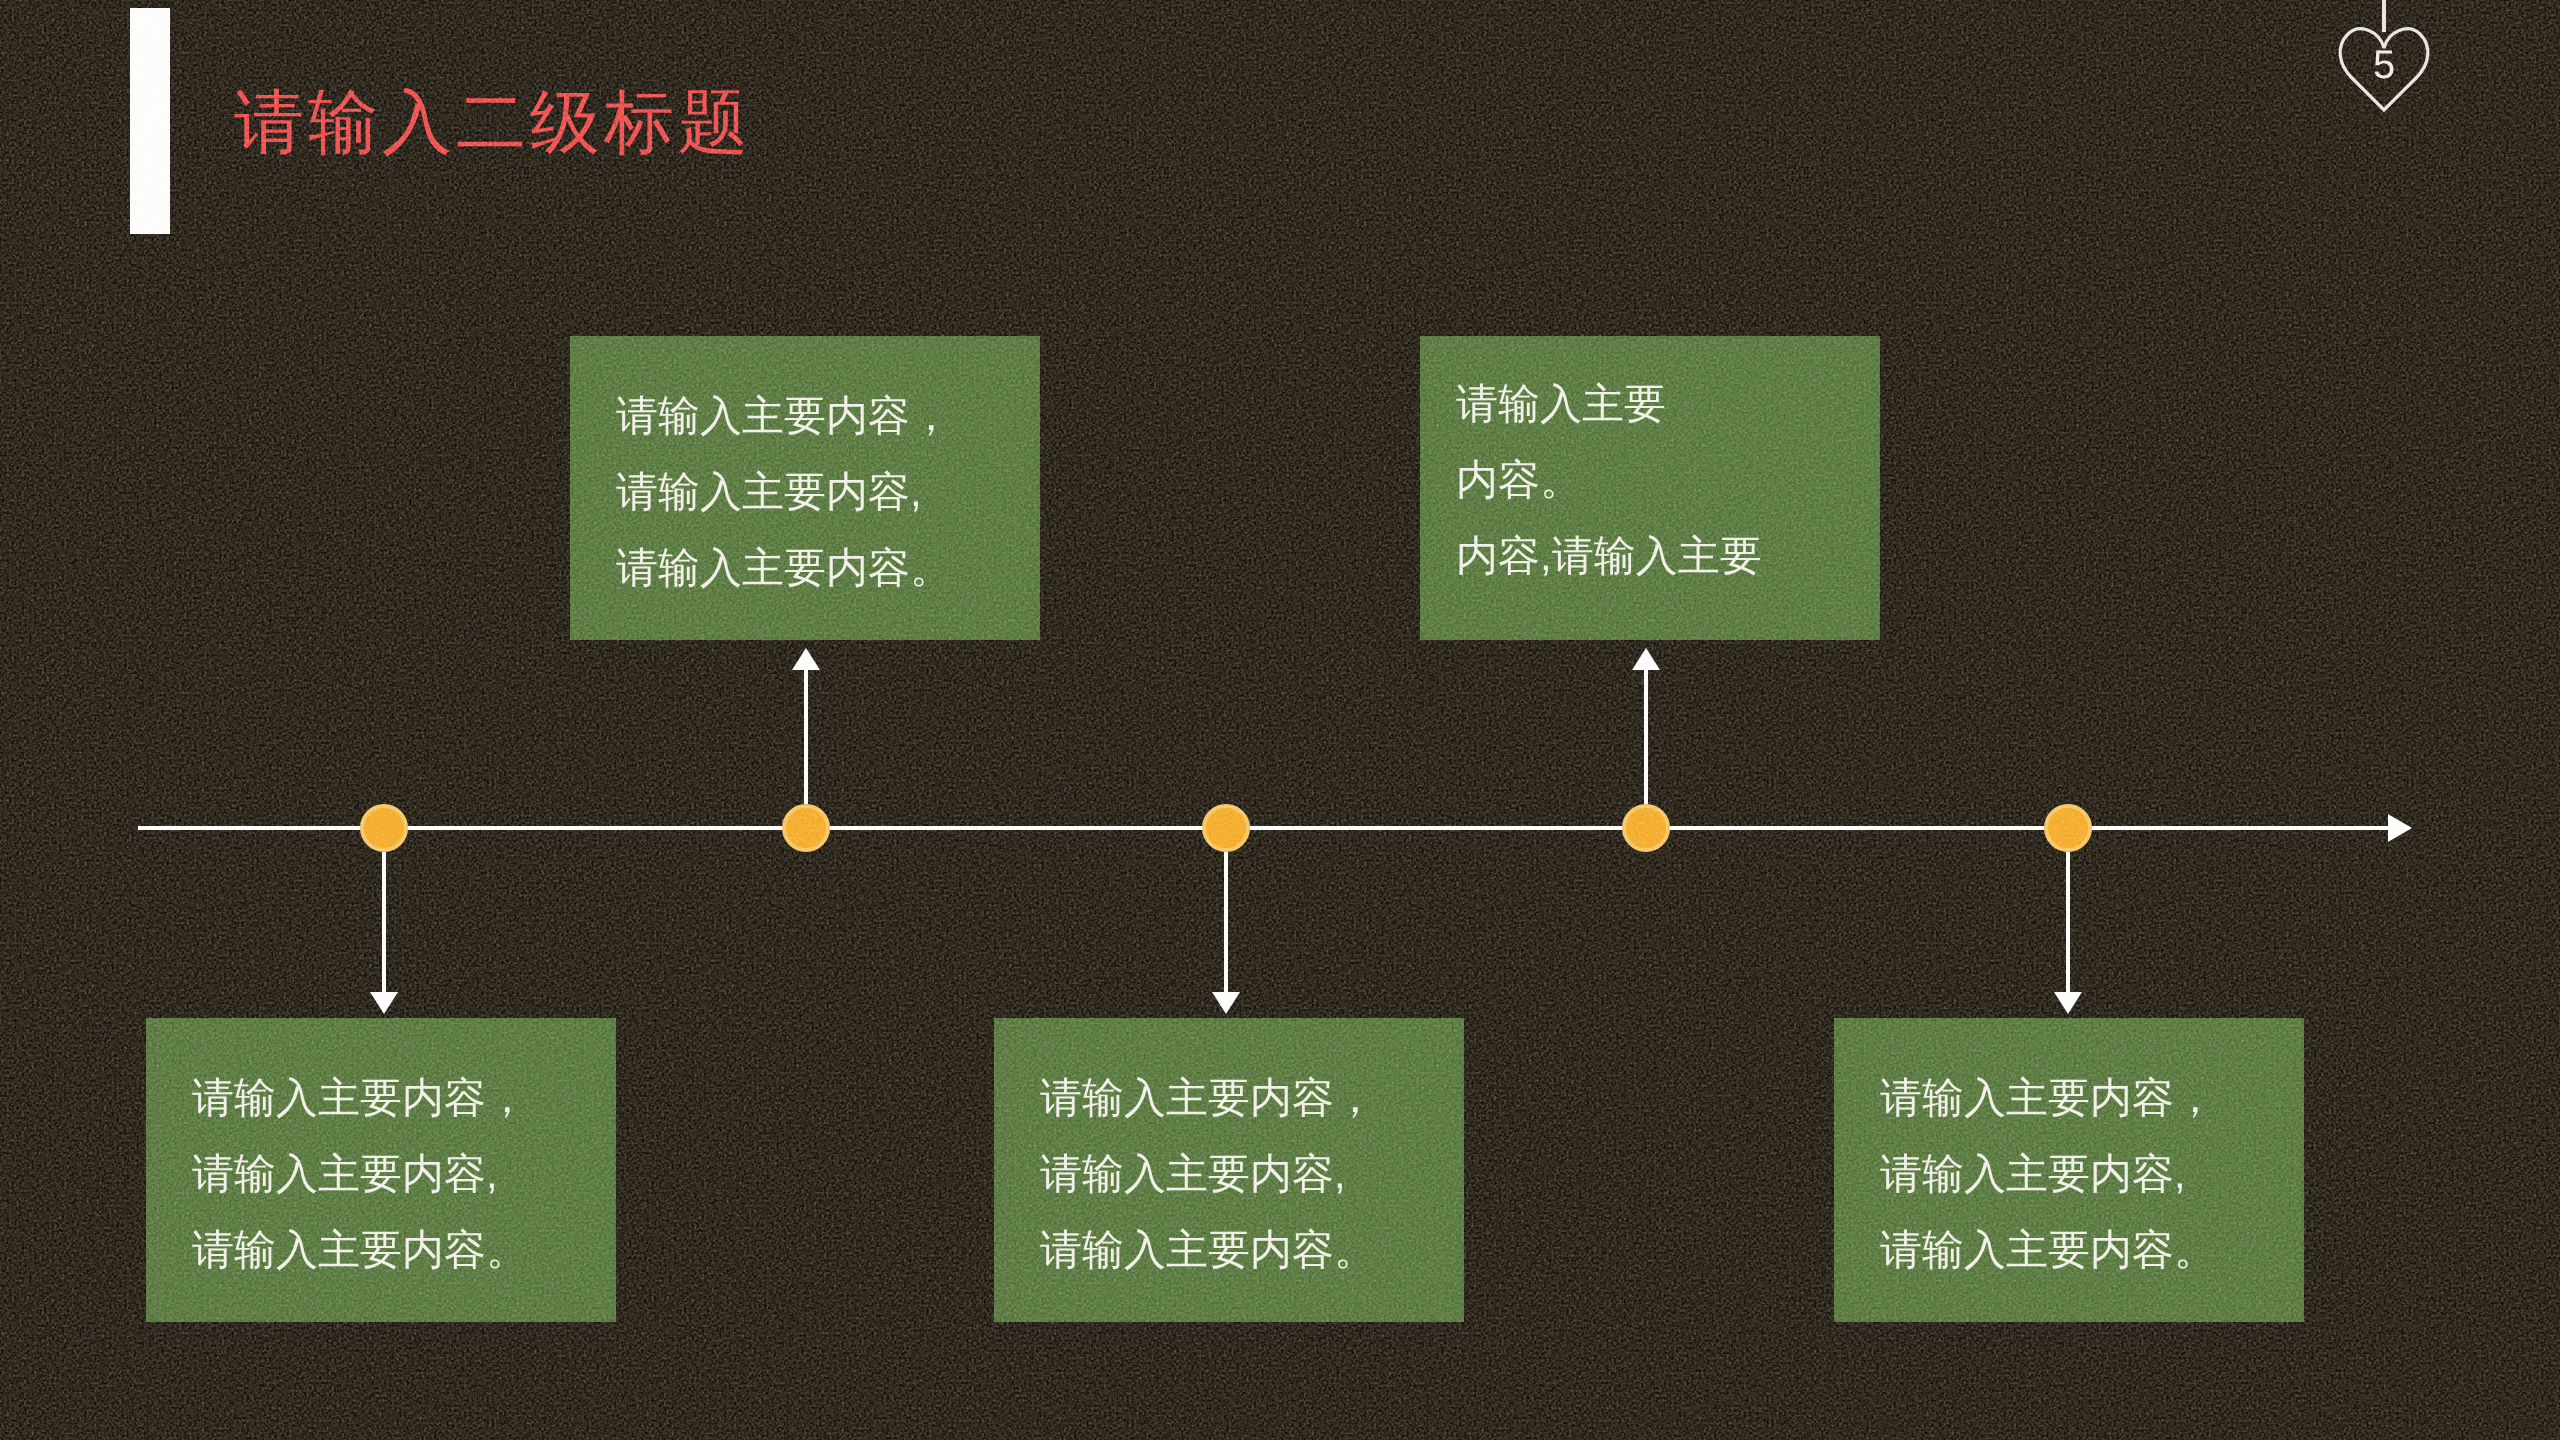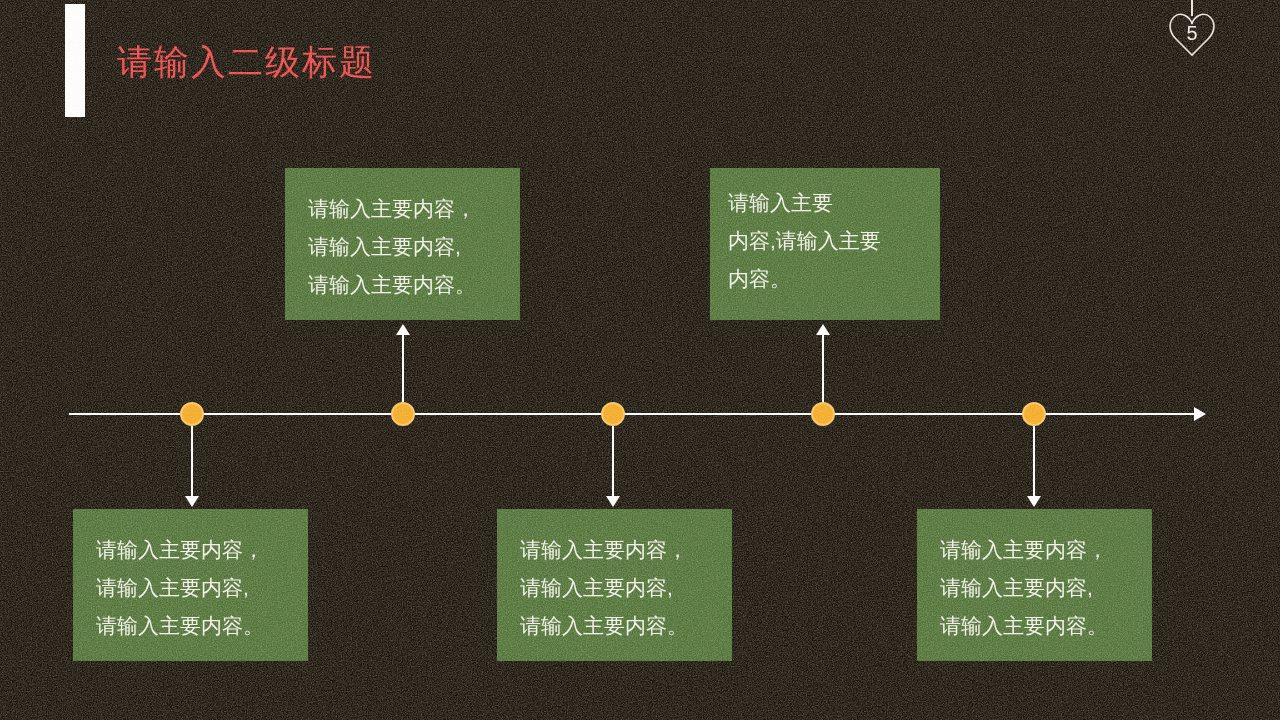--- a/index.html
+++ b/index.html
@@ -97,22 +97,22 @@
   <div class="vline" style="left:822px;top:334px;height:68px;"></div>
 
   <div class="box box--top1">
     <div class="ln">请输入主要内容，</div>
     <div class="ln">请输入主要内容,</div>
     <div class="ln">请输入主要内容。</div>
   </div>
 
   <div class="box box--top2">
     <div class="ln">请输入主要</div>
+    <div class="ln">内容。</div>
     <div class="ln">内容,请输入主要</div>
-    <div class="ln">内容。</div>
   </div>
 
   <div class="box box--b1">
     <div class="ln">请输入主要内容，</div>
     <div class="ln">请输入主要内容,</div>
     <div class="ln">请输入主要内容。</div>
   </div>
 
   <div class="box box--b2">
     <div class="ln">请输入主要内容，</div>

